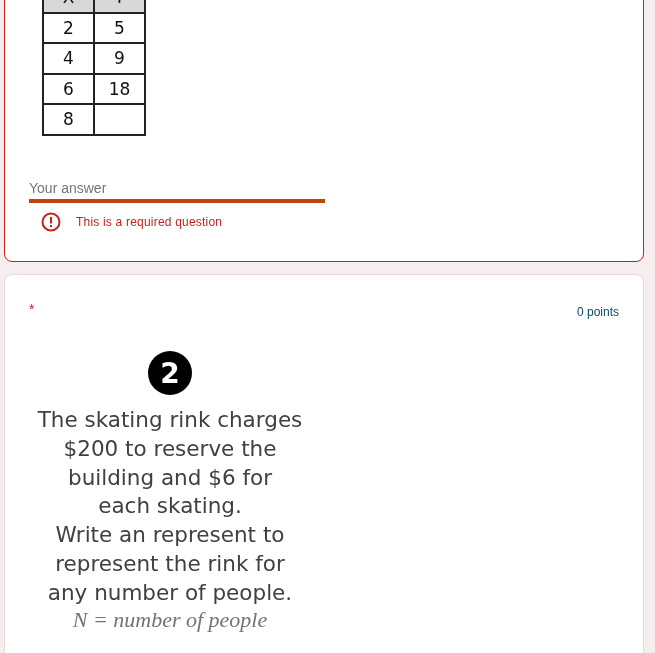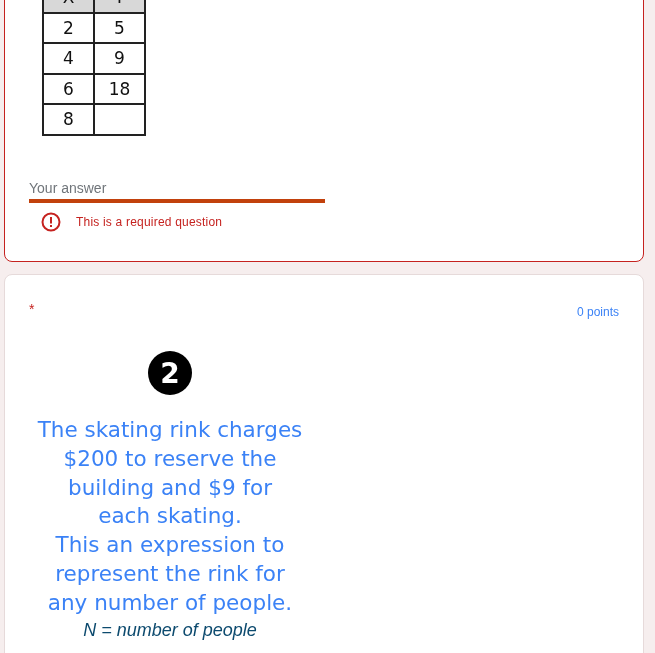--- a/index.html
+++ b/index.html
@@ -30,34 +30,34 @@
     font-family: "Liberation Sans", sans-serif; font-size: 14px; color: #70757a; background: transparent;
     padding-top: 4px;
   }
   .answer::placeholder { color: #70757a; }
 
   .err { position: absolute; left: 36px; top: 231px; display: flex; align-items: center; }
   .err-icon { width: 20px; height: 20px; }
   .err-text { margin-left: 15px; font-size: 12px; color: #c5221f; letter-spacing: 0.2px; }
 
   .req-star { position: absolute; left: 24px; top: 26px; color: #c5221f; font-size: 14px; }
-  .points { position: absolute; right: 24px; top: 30px; color: #3b82f6; font-size: 12px; }
+  .points { position: absolute; right: 24px; top: 30px; color: #0c4a6e; font-size: 12px; }
 
   .qimage { position: absolute; left: 20px; top: 76px; width: 290px; text-align: center; }
   .num-badge {
     width: 44px; height: 44px; border-radius: 50%; background: #000; color: #fff;
     margin: 0 auto; display: flex; align-items: center; justify-content: center;
     font-family: "DejaVu Sans", sans-serif; font-weight: bold; font-size: 28px;
   }
   .qtext {
-    margin-top: 21px; font-family: "DejaVu Sans", sans-serif; font-size: 21.5px;
-    line-height: 28.8px; color: #3b82f6;
+    margin-top: 11px; font-family: "DejaVu Sans", sans-serif; font-size: 21.5px;
+    line-height: 28.8px; color: #404040;
   }
   .qvar {
-    font-family: Liberation Sans, sans-serif; font-style: italic; font-size: 18px; color: #0c4a6e;
+    font-family: Liberation Serif, serif; font-style: italic; font-size: 22px; color: #737373;
     line-height: 24px;
   }
 </style>
 </head>
 <body>
 
 <div class="card1">
   <table class="xy">
     <tbody>
         <tr class="head">
@@ -97,21 +97,21 @@
 
 <div class="card2">
   <span class="req-star">*</span>
   <span class="points">0 points</span>
 
   <div class="qimage">
     <div class="num-badge">2</div>
     <div class="qtext">
       <div>The skating rink charges</div>
       <div>$200 to reserve the</div>
-      <div>building and $9 for</div>
+      <div>building and $6 for</div>
       <div>each skating.</div>
-      <div>This an expression to</div>
+      <div>Write an represent to</div>
       <div>represent the rink for</div>
       <div>any number of people.</div>
     </div>
     <div class="qvar">N = number of people</div>
   </div>
 </div>
 
 </body></html>

